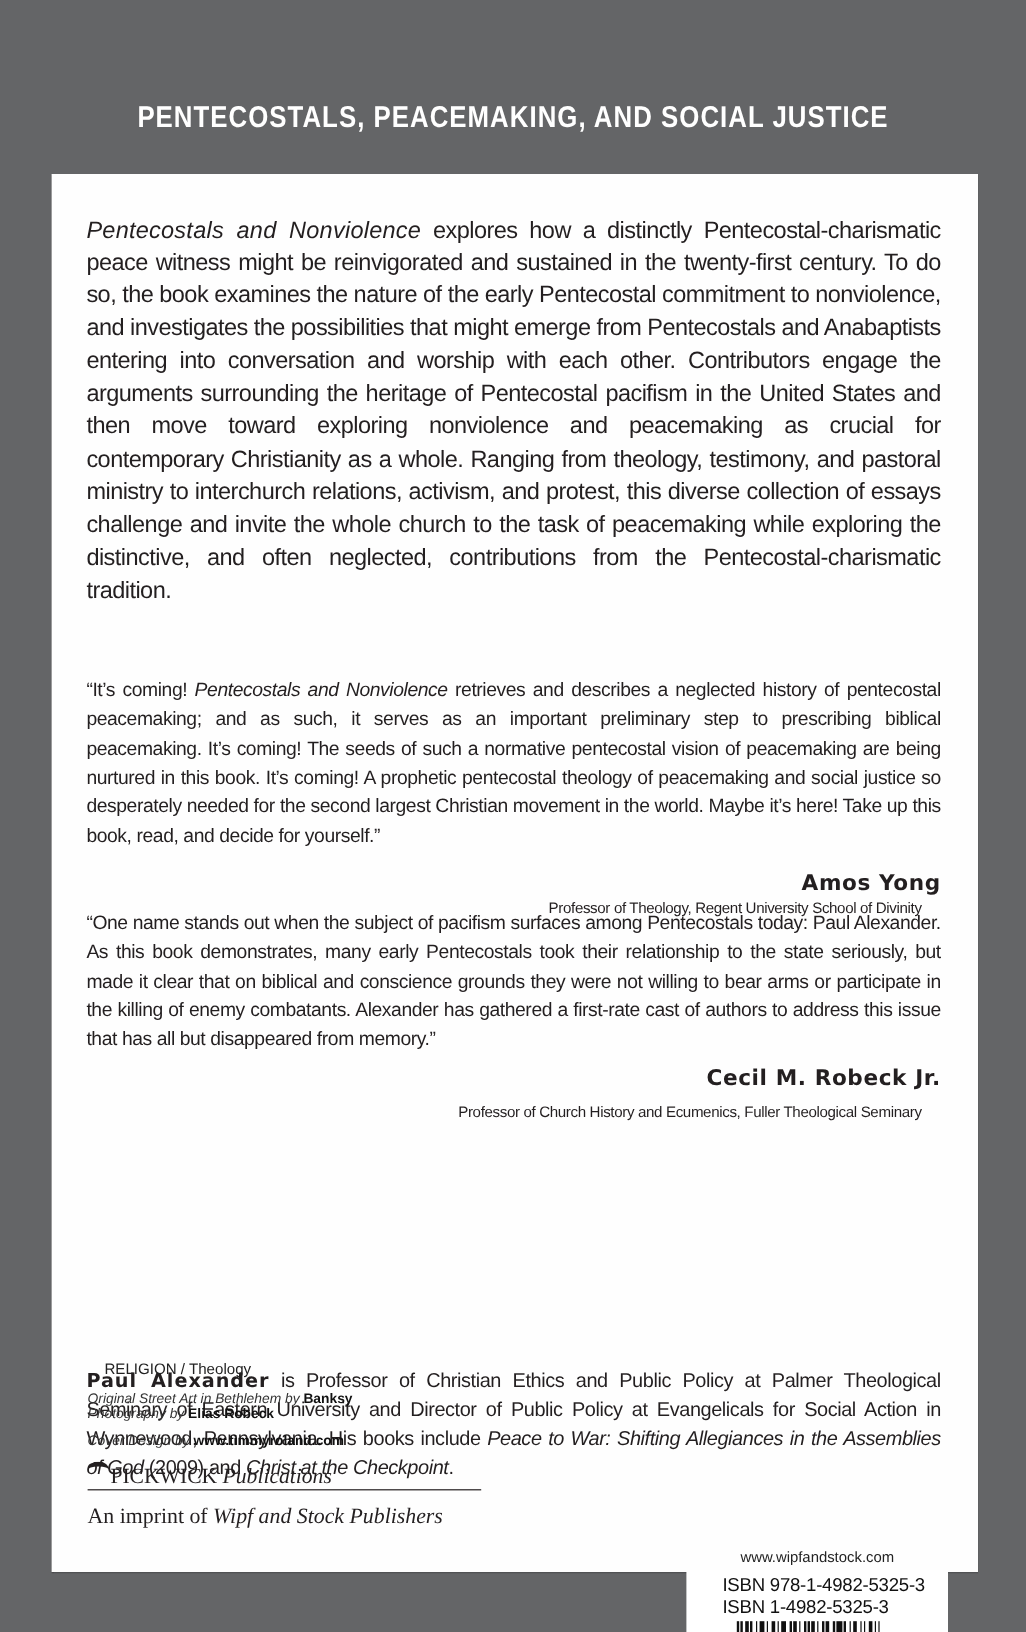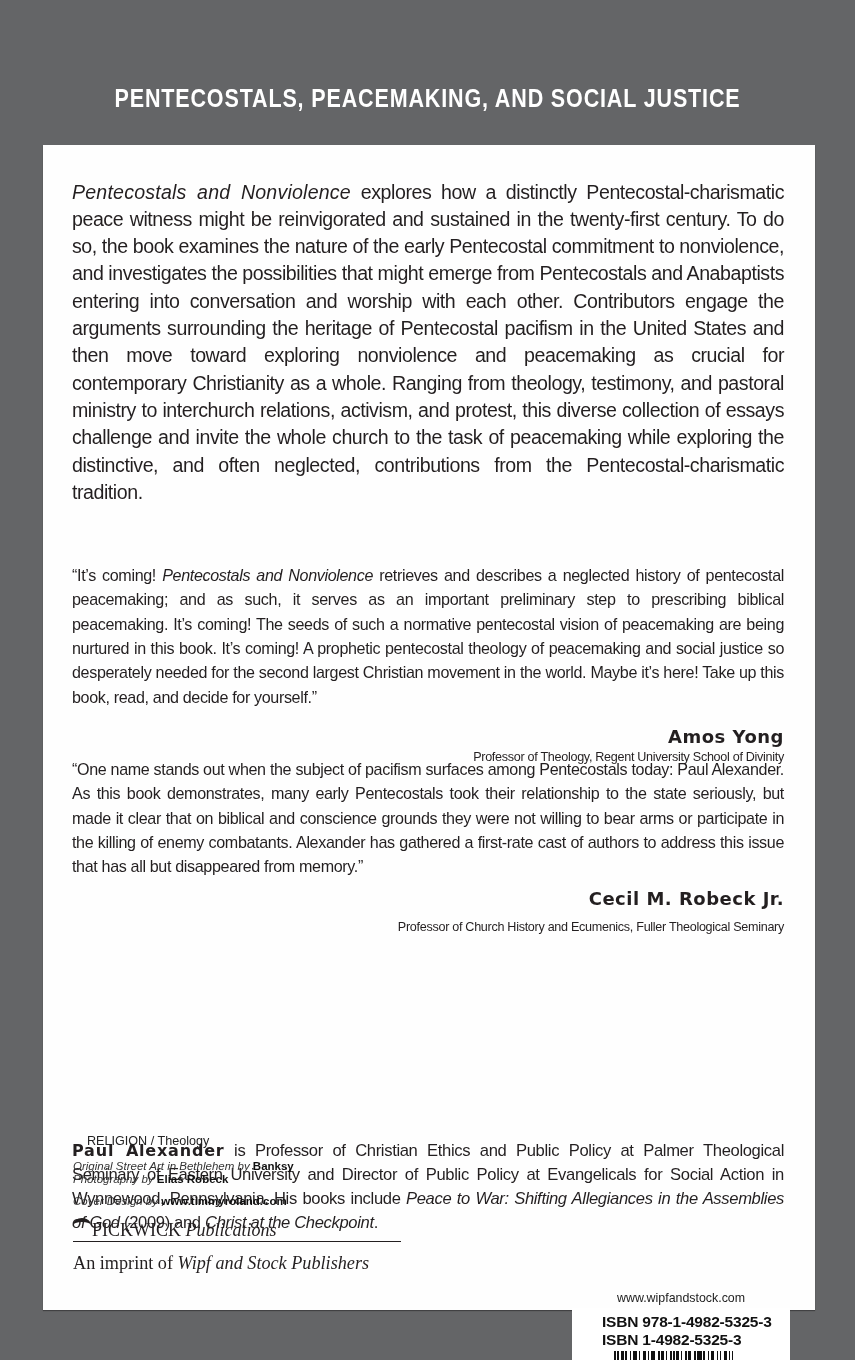--- a/index.html
+++ b/index.html
@@ -27,21 +27,21 @@
     position:absolute; left:29px; width:712px;
     font-size:16.1px; line-height:24.3px; text-align:justify; letter-spacing:-0.35px;
   }
   .q1 { top:402px; }
   .q2 { top:600px;margin-top:12px; }
   .attrib-name {
     position:absolute; right:31px; font-weight:bold; font-size:18px;
     font-family:"DejaVu Sans", sans-serif; letter-spacing:0.5px;
   }
   .attrib-role {
-    position:absolute; right:31px; font-size:12.6px; letter-spacing:-0.3px;
+    position:absolute; right:47px; font-size:12.6px; letter-spacing:-0.3px;
   }
   .a1-name { top:581px; } .a1-role { top:605px; }
   .a2-name { top:743px; } .a2-role { top:775px; }
   .bio {
     position:absolute; left:29px; top:977px; width:712px;
     font-size:16.6px; line-height:24.3px; text-align:justify; letter-spacing:-0.35px;
   }
   .bio-name { font-family:"DejaVu Sans", sans-serif; font-weight:bold; font-size:16px; letter-spacing:0.8px; }
   .meta { position:absolute; left:30px; font-size:11.5px; }
   .category { top:989px; left:44px; font-size:12.6px; color:#222; }
@@ -59,21 +59,21 @@
   .imprint-line {
     position:absolute; left:30px; top:1108px; font-family:"Liberation Serif", serif;
     font-size:18.2px; white-space:nowrap;
   }
   .website {
     position:absolute; left:574px; top:1146px; font-size:12.4px; color:#222;
   }
   .barcode-box {
     position:absolute; left:529px; top:1163px; width:218px; height:126px; background:#ffffff;
   }
-  .isbn { position:absolute; left:30px; font-size:15.5px; font-weight:bold; color:#111; letter-spacing:-0.2px;text-align:right; }
+  .isbn { position:absolute; left:30px; font-size:15.5px; font-weight:normal; color:#111; letter-spacing:-0.2px;text-align:right; }
   .isbn13 { top:5px; } .isbn10 { top:23px; }
   .bars { position:absolute; left:42px; top:43px; width:146px; height:71px; display:flex; align-items:stretch; }
   .bars span { display:block; background:#111; height:100%; }
   .bars span.gap { background:transparent; }
   .bars span.short { height:62px; }
 </style>
 </head>
 <body>
 
 <div class="series-title">PENTECOSTALS, PEACEMAKING, AND SOCIAL JUSTICE</div>

